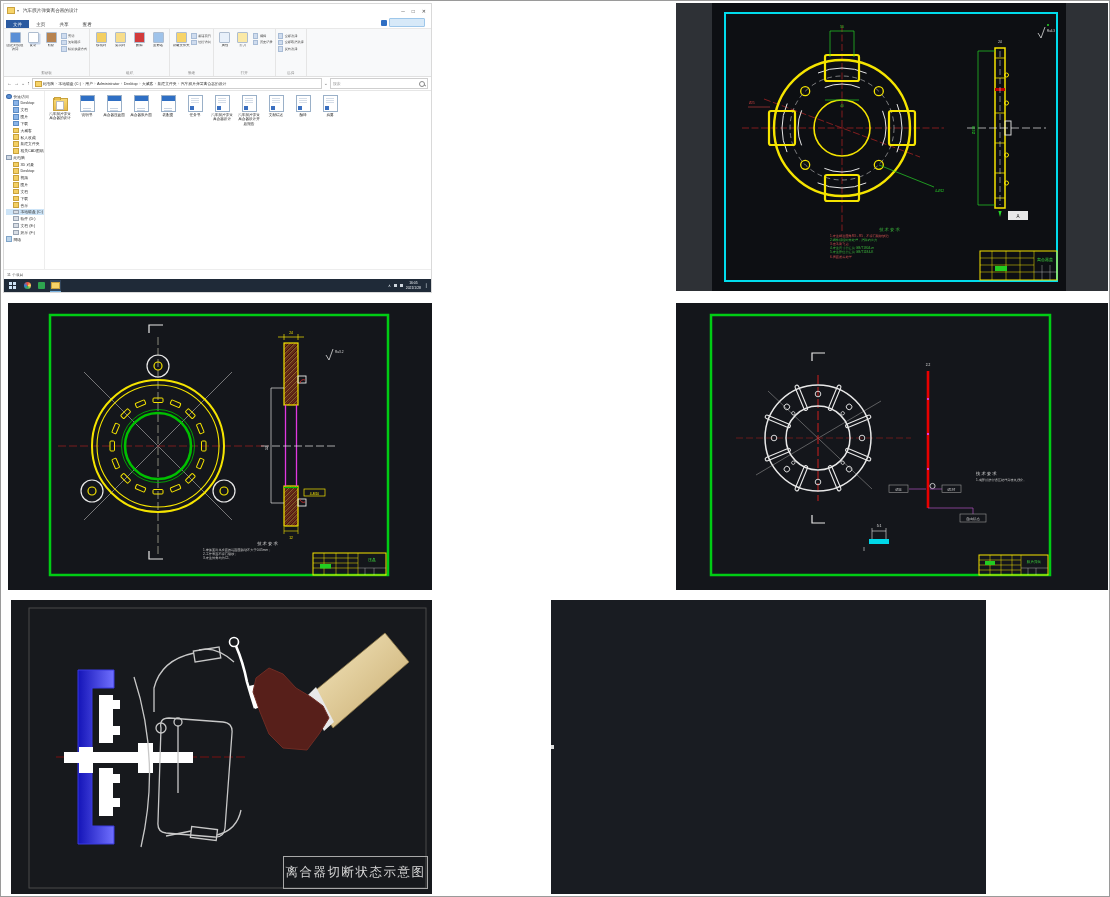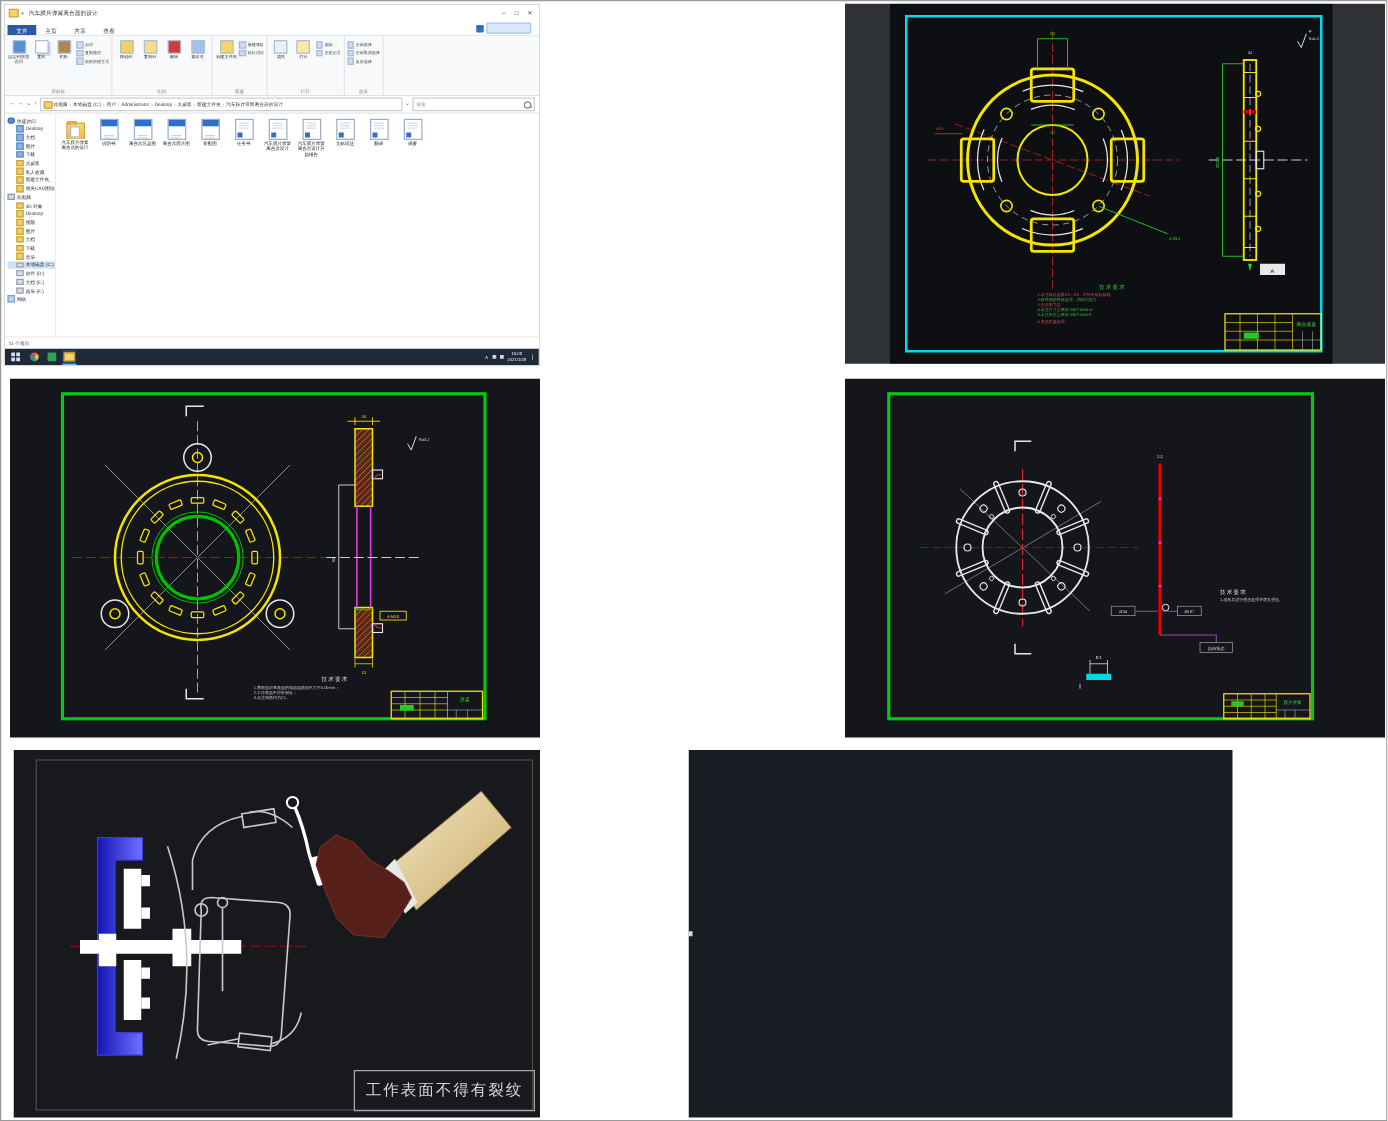--- a/index.html
+++ b/index.html
@@ -894,20 +894,20 @@
         <circle cx="223" cy="42" r="4.5" fill="none" stroke="#fff" stroke-width="1.6"></circle>
         <path d="M225,46 Q232,62 236,82 Q240,96 244,108" fill="none" stroke="#fff" stroke-width="2.6"></path>
         <polygon points="238,86 246,84 252,106 244,109" fill="#fff"></polygon>
       </g>
       <g>
         <polygon points="300,94 374,33 398,62 322,128" fill="url(#leg)" stroke="#8a7648" stroke-width="0.8"></polygon>
         <polygon points="296,96 305,87 323,122 313,131" fill="#e8e8e8"></polygon>
         <polygon points="245,78 258,68 272,74 285,88 300,97 312,106 318,118 308,134 296,150 272,148 258,134 249,112 242,92" fill="#571f1a" stroke="#6e2c24" stroke-width="1"></polygon>
       </g>
     </svg>
-    <div class="clutch-caption">工作表面不得有裂纹</div>
+    <div class="clutch-caption">离合器切断状态示意图</div>
   </section>
 
   <section class="blackpanel">
     <i class="speck"></i>
   </section>
 
 </div>
 
 </body></html>

